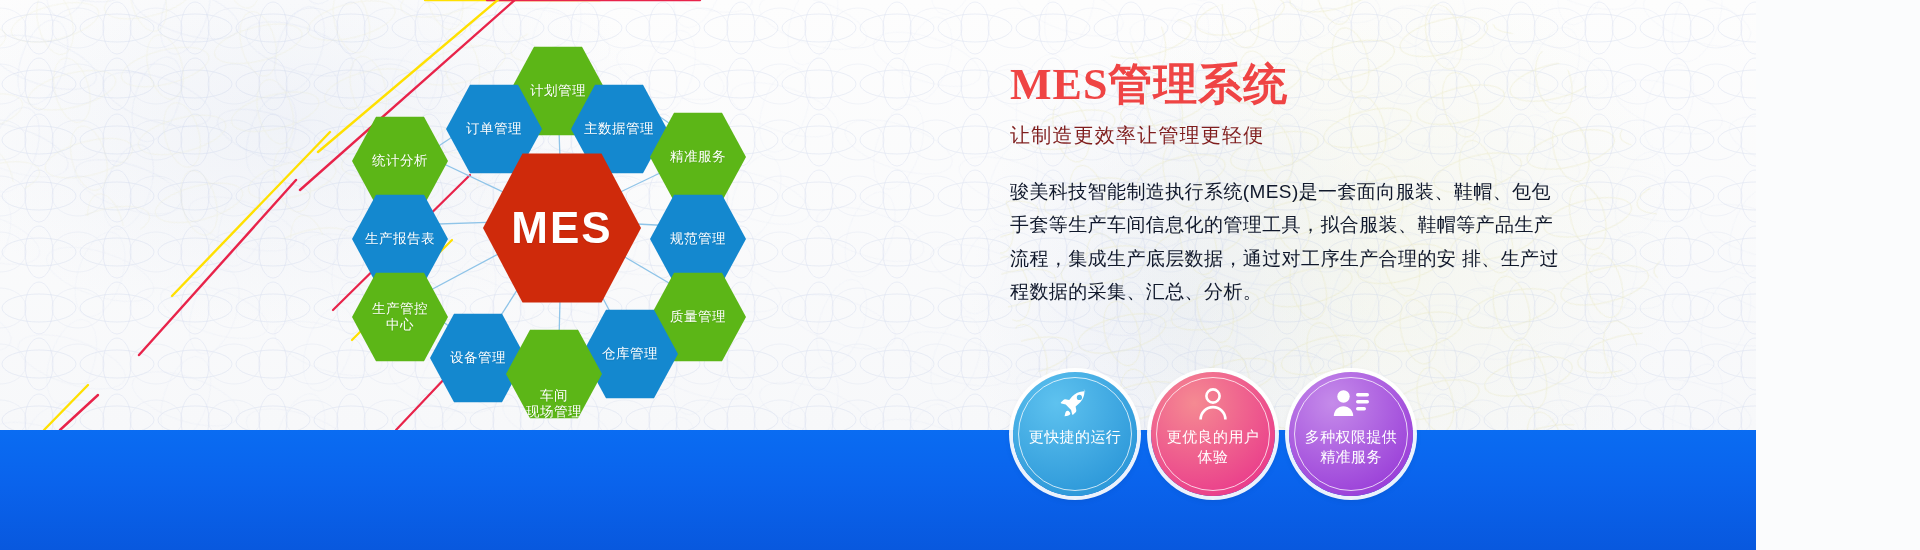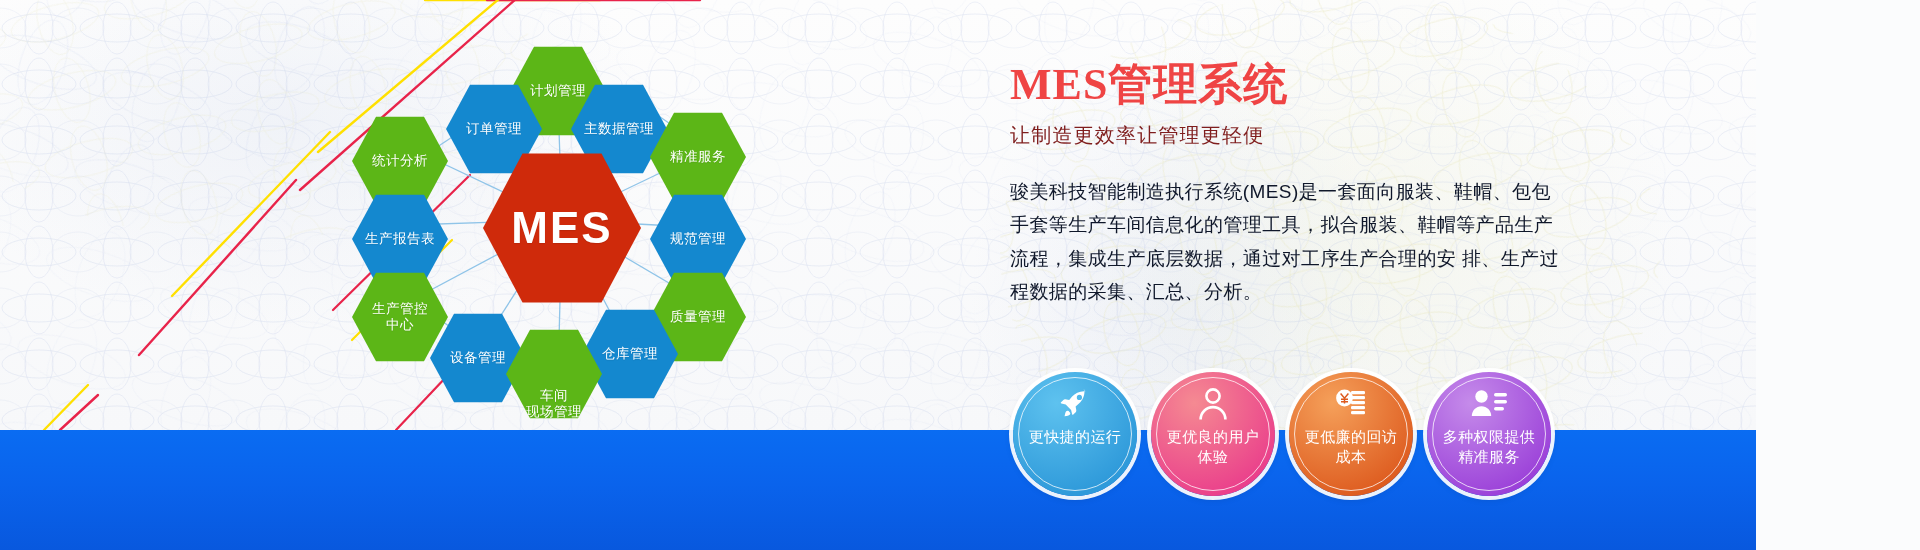--- a/index.html
+++ b/index.html
@@ -249,40 +249,20 @@
           <circle cx="16" cy="9" r="6.6"></circle>
           <path d="M3.6 32.5c0-6.9 5.6-12.4 12.4-12.4s12.4 5.5 12.4 12.4"></path>
         </svg>
       </div>
       <div class="bl">
         <div>更优良的用户</div>
         <div>体验</div>
       </div>
     </div>
 
-    <div class="badge b3">
-      <div class="bi">
-        <svg width="34" height="34" viewBox="0 0 34 34" fill="#fff">
-          <g>
-            <rect x="17" y="4" width="14" height="3.2" rx="1.2"></rect>
-            <rect x="17" y="9" width="14" height="3.2" rx="1.2"></rect>
-            <rect x="17" y="14" width="14" height="3.2" rx="1.2"></rect>
-            <rect x="17" y="19" width="14" height="3.2" rx="1.2"></rect>
-            <rect x="17" y="24" width="14" height="3.2" rx="1.2"></rect>
-          </g>
-          <circle cx="10.5" cy="11" r="8.4"></circle>
-          <path d="M6.6 6.6l3.9 4.6 3.9-4.6" fill="none" stroke="#dd5a1e" stroke-width="1.5"></path>
-          <path d="M7 12.2h7M7 14.8h7M10.5 11v5.6" stroke="#dd5a1e" stroke-width="1.5"></path>
-        </svg>
-      </div>
-      <div class="bl">
-        <div>更低廉的回访</div>
-        <div>成本</div>
-      </div>
-    </div>
 
     <div class="badge b4">
       <div class="bi">
         <svg width="36" height="32" viewBox="0 0 36 32" fill="#fff">
           <circle cx="10.5" cy="8.5" r="6.2"></circle>
           <path d="M0.8 28c0-5.4 4.3-9.7 9.7-9.7S20.2 22.6 20.2 28z"></path>
           <rect x="23" y="5" width="13" height="3.4" rx="1.7"></rect>
           <rect x="23" y="12" width="13" height="3.4" rx="1.7"></rect>
           <rect x="23" y="19" width="10" height="3.4" rx="1.7"></rect>
         </svg>

